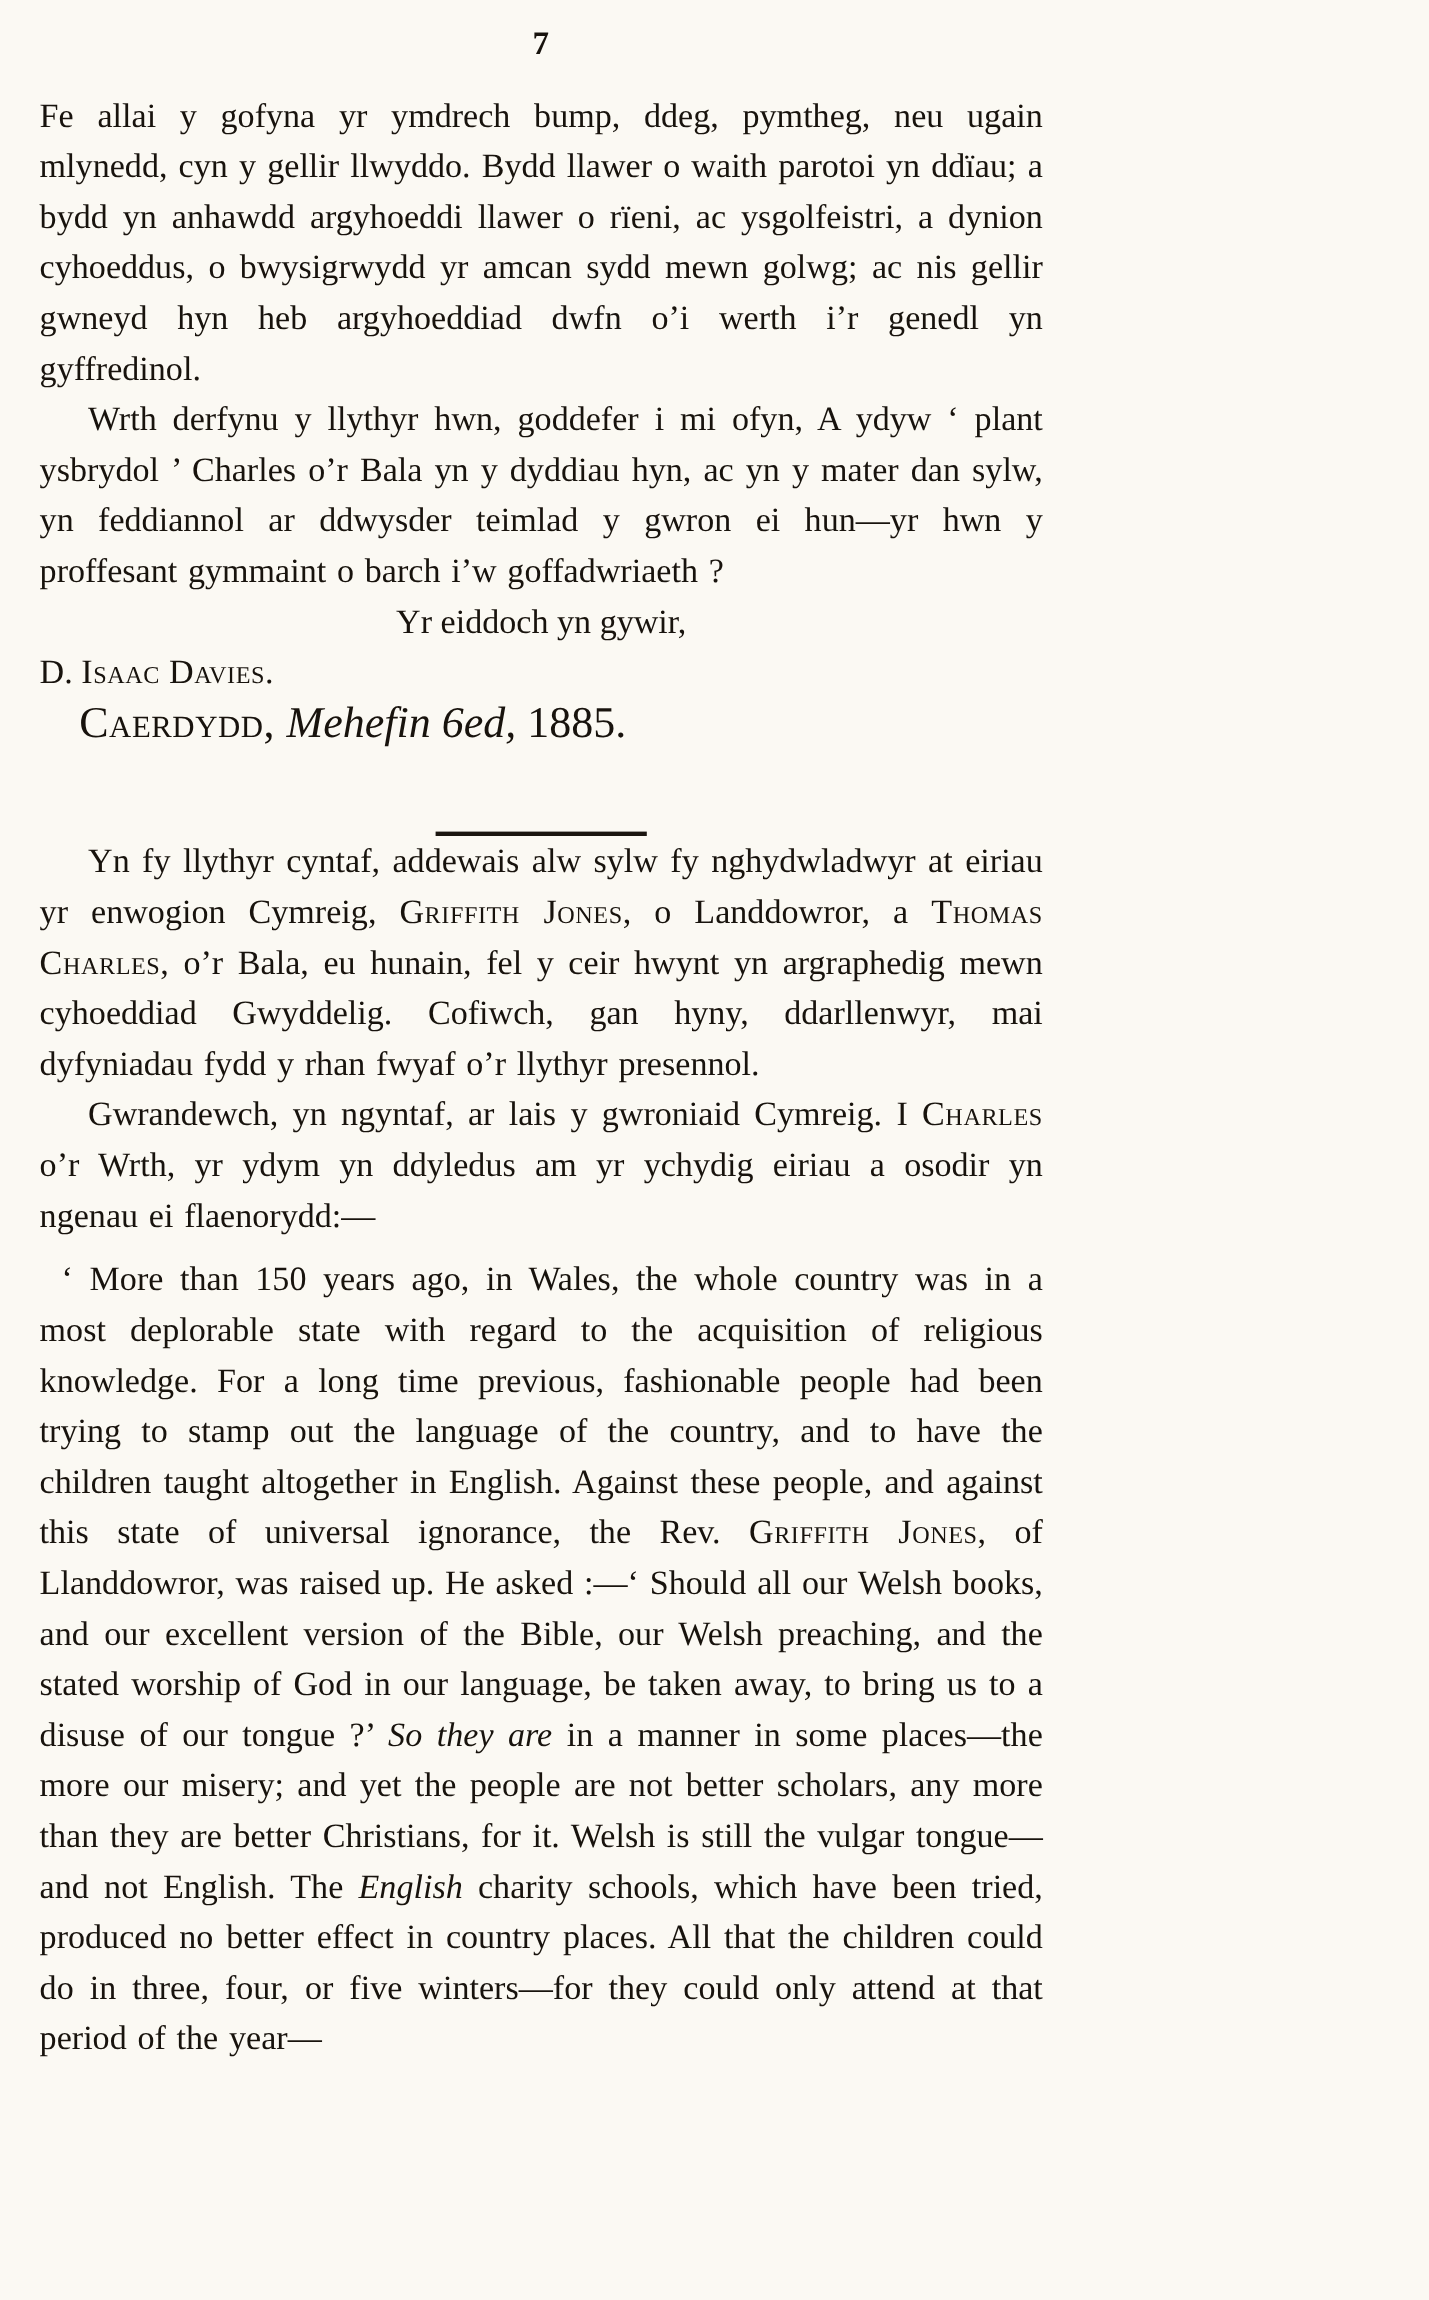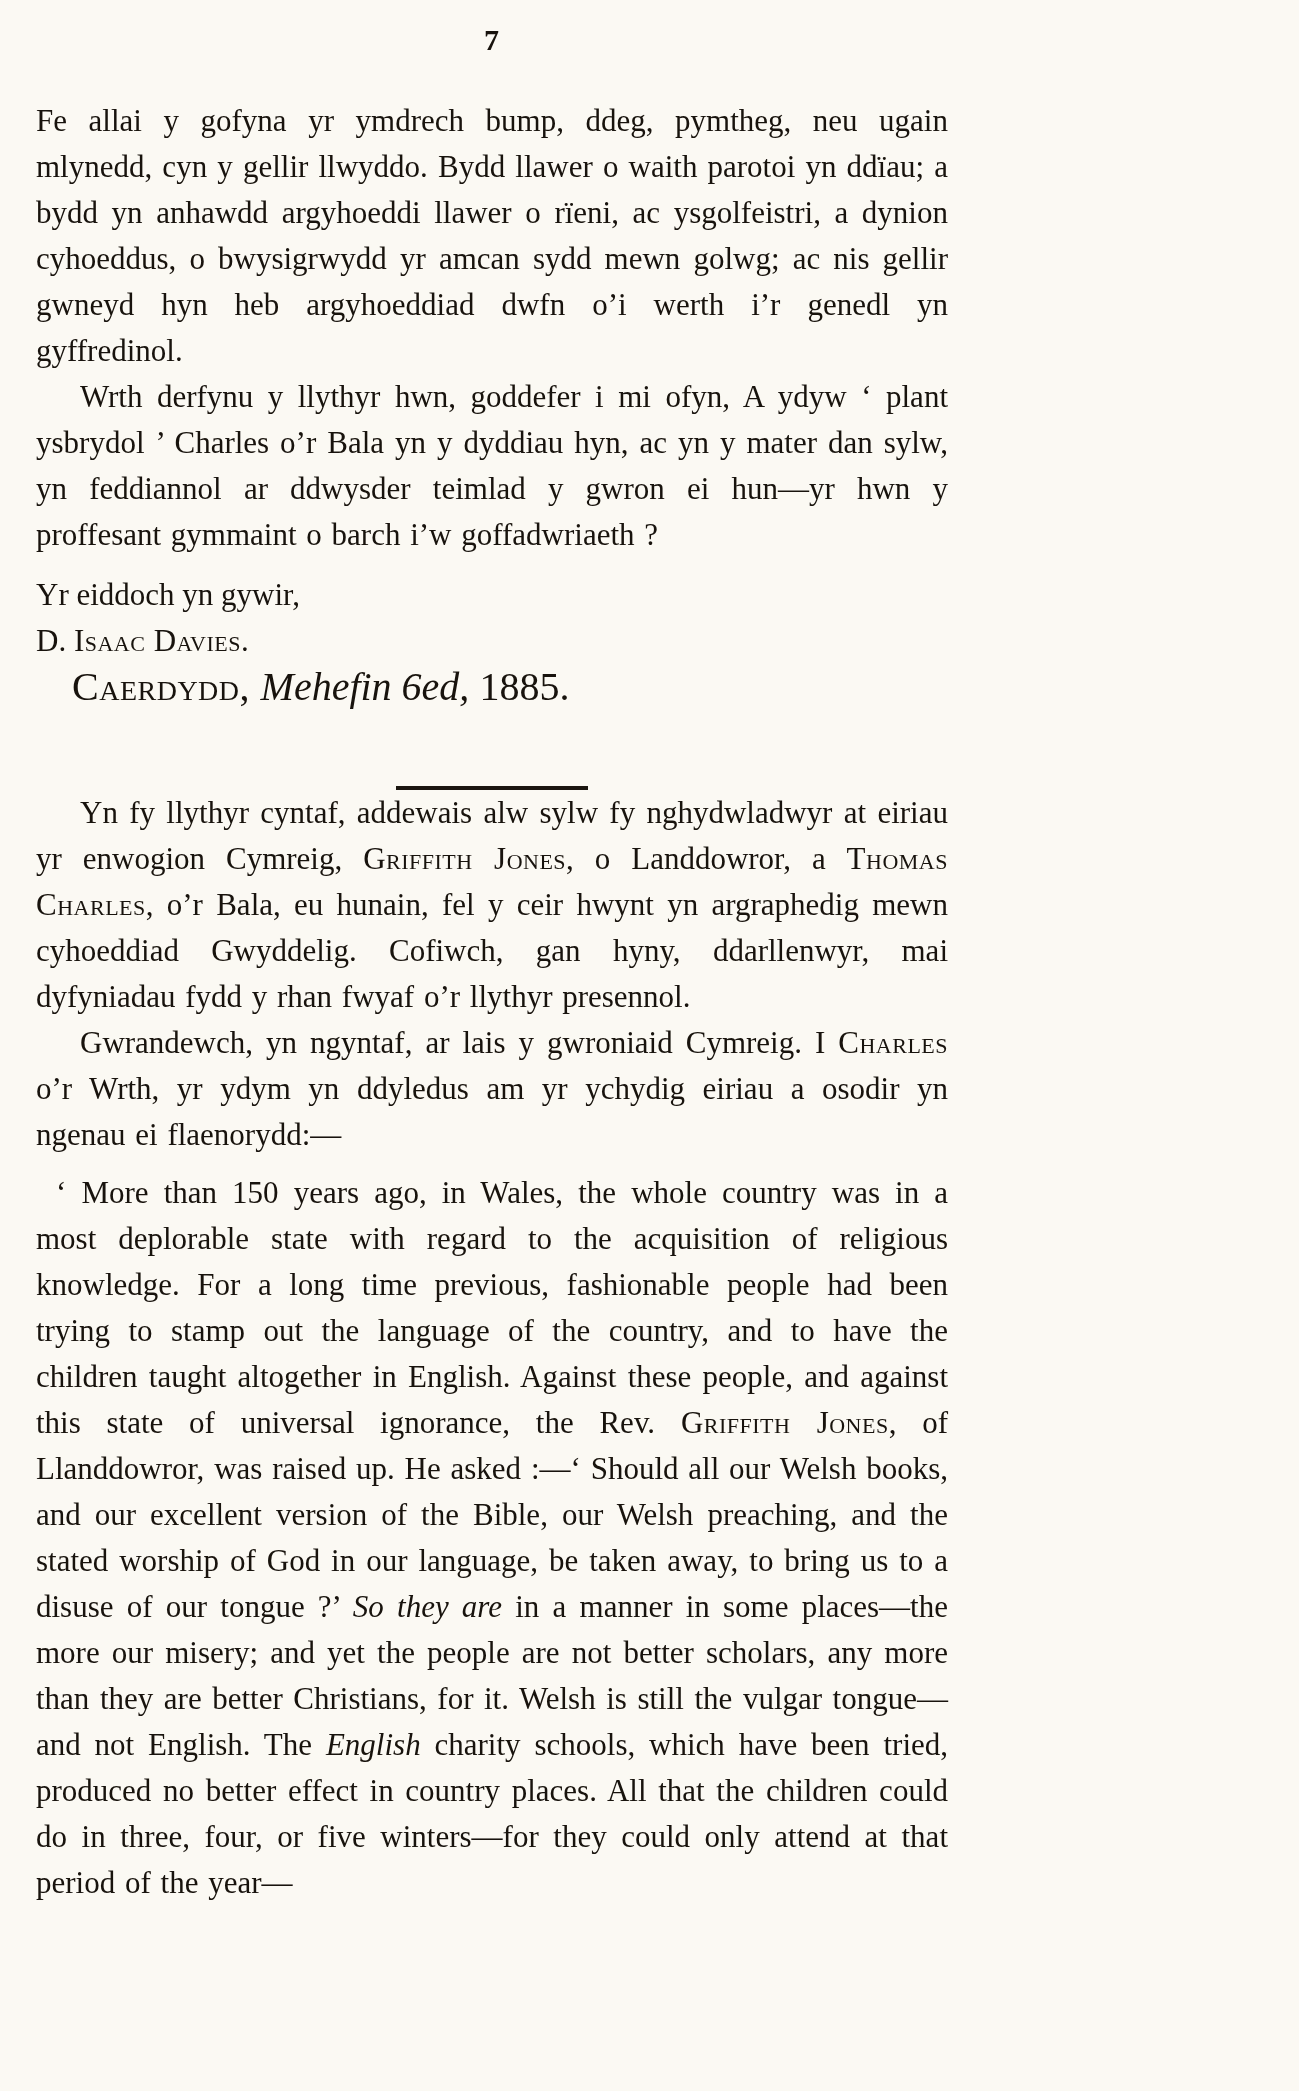--- a/index.html
+++ b/index.html
@@ -30,28 +30,28 @@
     font-weight: bold;
   }
 
   .para {
     font-size: 31px;
     line-height: 46px;
     text-align: justify;
     word-spacing: 2px;
   }
 
-  .para.first { margin-top: 38px; }
+  .para.first { margin-top: 22px; }
   .indent { text-indent: 44px; }
 
   .valediction {
-    text-align: left;
+    text-align: center;
     font-size: 31px;
     line-height: 46px;
-    margin-top: 14px;
+    margin-top: 0;
   }
 
   .signature {
     text-align: left;
     padding-right: 36px;
     font-size: 31px;
     line-height: 46px;
   }
 
   .dateline {

